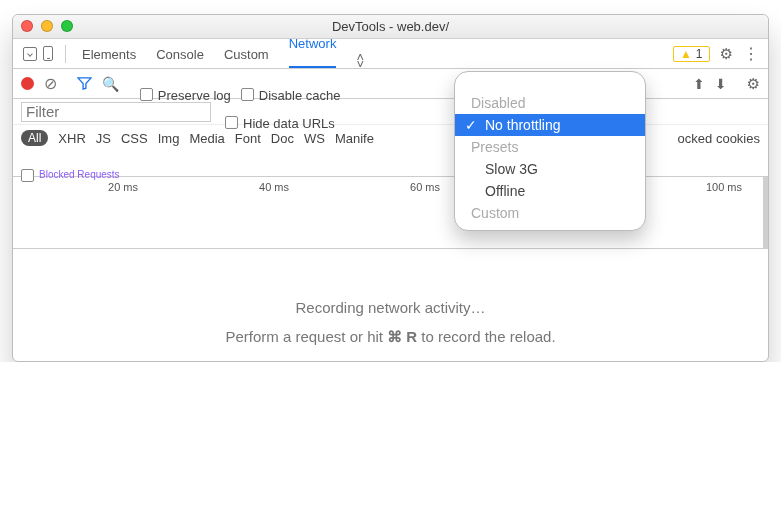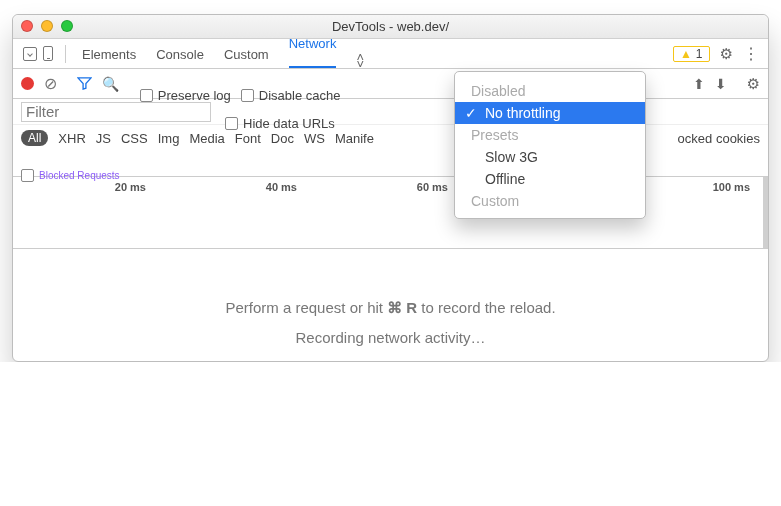--- a/index.html
+++ b/index.html
@@ -18,38 +18,38 @@
   .tab.active { color:#1a73e8; border-bottom:2px solid #1a73e8; padding-bottom:15px;}
   .tabbar .right { margin-left:auto; display:flex; align-items:center; gap:10px; padding-right:6px;}
   .warn-chip { border:1px solid #f5c518; border-radius:2px; padding:0 6px; font-size:12px; display:flex; align-items:center; gap:4px; color:#444;}
   .warn-tri { color:#f5c518; font-size:12px;}
   .gear { color:#666; font-size:15px;}
   .dots { color:#666; font-size:16px; letter-spacing:-1px;}
   .toolbar { height:30px; display:flex; align-items:center; gap:10px; padding:0 8px; border-bottom:1px solid #ccc; font-size:13px; color:#444;}
   .rec-dot { width:13px; height:13px; border-radius:50%; background:#e53935; }
   .ban { color:#777; font-size:16px;}
   .mag { color:#555; font-size:14px;}
-  .cb { display:flex; align-items:center; gap:5px; cursor:pointer;margin-top:24px;}
+  .cb { display:flex; gap:5px; cursor:pointer;margin-top:24px;}
   .cb-box { width:13px; height:13px; border:1px solid #888; border-radius:2px; background:#fff;}
   .toolbar .spacer { flex:1;}
   .arrow { color:#666; font-size:14px;}
   .filterbar { height:26px; display:flex; align-items:center; gap:14px; padding:0 8px; font-size:13px; color:#444; border-bottom:1px solid #eee;}
   .filter-input { width:190px; height:20px; border:1px solid #ccc; font-size:15px; padding:0 4px; color:#0c4a6e;}
   .typebar { height:26px; display:flex; align-items:center; gap:10px; padding:0 8px; font-size:13px; color:#444;}
   .chip-all { background:#555; color:#fff; border-radius:8px; padding:1px 7px; font-size:12px;}
   .blockedbar { height:26px; display:flex; align-items:center; gap:6px; padding:0 8px; font-size:10px; color:#8b5cf6; border-bottom:1px solid #ccc;}
   .timeline { height:72px; border-bottom:1px solid #ccc; position:relative; font-size:11px; color:#555;}
   .timeline .ticks { display:flex; padding-top:4px;}
   .timeline .tick { flex:1; text-align:left; padding-left:4px; position:relative;}
-  .timeline .tick span { position:absolute; right:18px;font-weight:bold;}
+  .timeline .tick span { position:absolute; right:26px;}
   .timeline .vbar { position:absolute; right:0; top:0; bottom:0; width:5px; background:#cfcfcf;}
   .empty { display:flex; flex-direction:column; align-items:center; justify-content:center; gap:12px; color:#777; font-size:15px; padding:50px 0;}
   .empty .link { color:#1a73e8; cursor:pointer; text-decoration:underline;}
   
-  .dropdown { position:absolute; top:56px; left:441px; width:192px; background:#fff; border:1px solid #bbb; border-radius:5px; box-shadow:0 10px 20px rgba(0,0,0,0.22); font-size:14px; color:#444; padding:8px 0 6px; z-index:10;}
+  .dropdown { position:absolute; top:56px; left:441px; width:192px; background:#fff; border:1px solid #bbb; border-radius:14px; box-shadow:0 10px 20px rgba(0,0,0,0.22); font-size:14px; color:#444; padding:20px 0 6px; z-index:10;}
   .dd-header { color:#aaa; padding:3px 16px; font-size:14px;}
   .dd-item { padding:3px 16px 3px 30px; position:relative; cursor:pointer;}
   .dd-item.sel { background:#2b79ef; color:#fff;}
   .dd-item.sel::before { content:"✓"; position:absolute; left:10px; color:#fff;}
   .icon-select { width:14px; height:14px; border:1.5px solid #777; border-radius:2px; position:relative;}
   .icon-select::after { content:""; position:absolute; left:4px; top:4px; width:3px; height:3px; border-left:1.5px solid #777; border-bottom:1.5px solid #777; transform:rotate(-45deg);}
   .icon-device { width:10px; height:15px; border:1.5px solid #777; border-radius:2px; position:relative;}
   .icon-device::after{content:""; position:absolute; left:3px; bottom:1px; width:3px; height:1px; background:#777;}
   .chevrons { color:#666; font-size:13px; line-height:7px; display:flex; flex-direction:column;}
   svg.funnel-svg{width:15px;height:15px;}
@@ -162,24 +162,24 @@
           <span></span>
         </div>
       <div class="tick">
           <span>100 ms</span>
         </div>
     </div>
     <div class="vbar"></div>
   </div>
 
   <div class="empty">
+    <div>Recording network activity…</div>
     <div>
       <span>Perform a request or hit </span><b>⌘ R</b><span> to record the reload.</span>
     </div>
-    <div>Recording network activity…</div>
     <div class="link">Learn more</div>
   </div>
 
   <div class="dropdown">
     <div class="dd-header">Disabled</div>
     <div class="dd-item sel">No throttling</div>
     <div class="dd-header">Presets</div>
     <div class="dd-item">Slow 3G</div>
     <div class="dd-item">Offline</div>
     <div class="dd-header">Custom</div>

